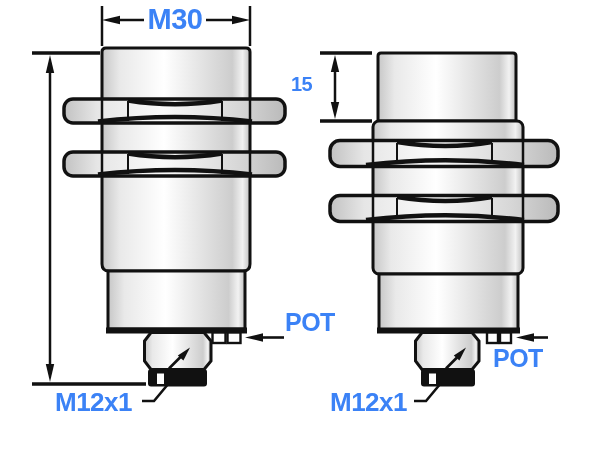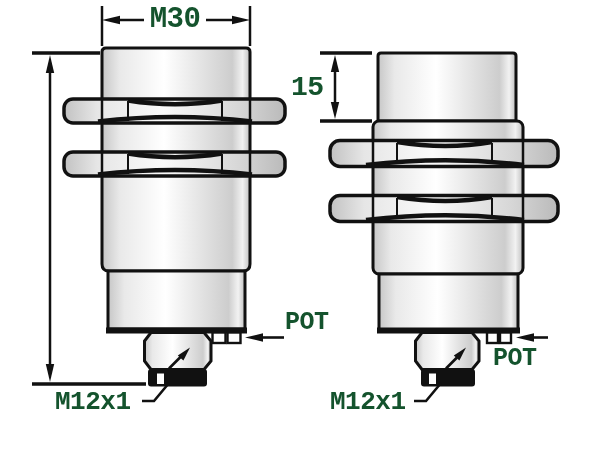--- a/index.html
+++ b/index.html
@@ -7,28 +7,28 @@
     position:relative;
     width:600px;height:459px;
     background:#ffffff;
     overflow:hidden;
     font-family:"Liberation Sans","DejaVu Sans",sans-serif;
   }
   .canvas svg{position:absolute;left:0;top:0;}
   .label{
     position:absolute;
     font-weight:bold;
-    color:#14532d;
+    color:#3b82f6;
     white-space:nowrap;
     line-height:1.0;
     letter-spacing:-0.5px;
-    font-family:Liberation Mono, monospace;
+    font-family:Liberation Sans, sans-serif;
   }
   .lbl-m30{left:140px;top:5px;width:70px;text-align:center;font-size:29px;}
-  .lbl-15{left:291px;top:74px;font-size:28px;}
+  .lbl-15{left:291px;top:74px;font-size:20px;}
   .lbl-len{left:4px;top:216px;font-size:26px;}
   .lbl-m12-left{left:55px;top:389px;font-size:26px;}
   .lbl-m12-right{left:330px;top:389px;font-size:26px;}
   .lbl-pot-left{left:285px;top:310px;font-size:25px;}
   .lbl-pot-right{left:493px;top:346px;font-size:25px;}
 </style>
 </head>
 <body>
 
 <div class="canvas">

